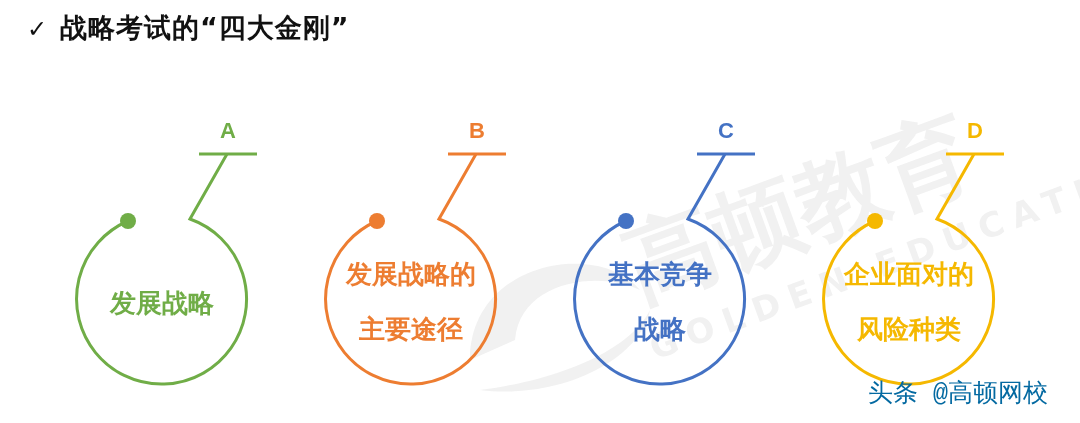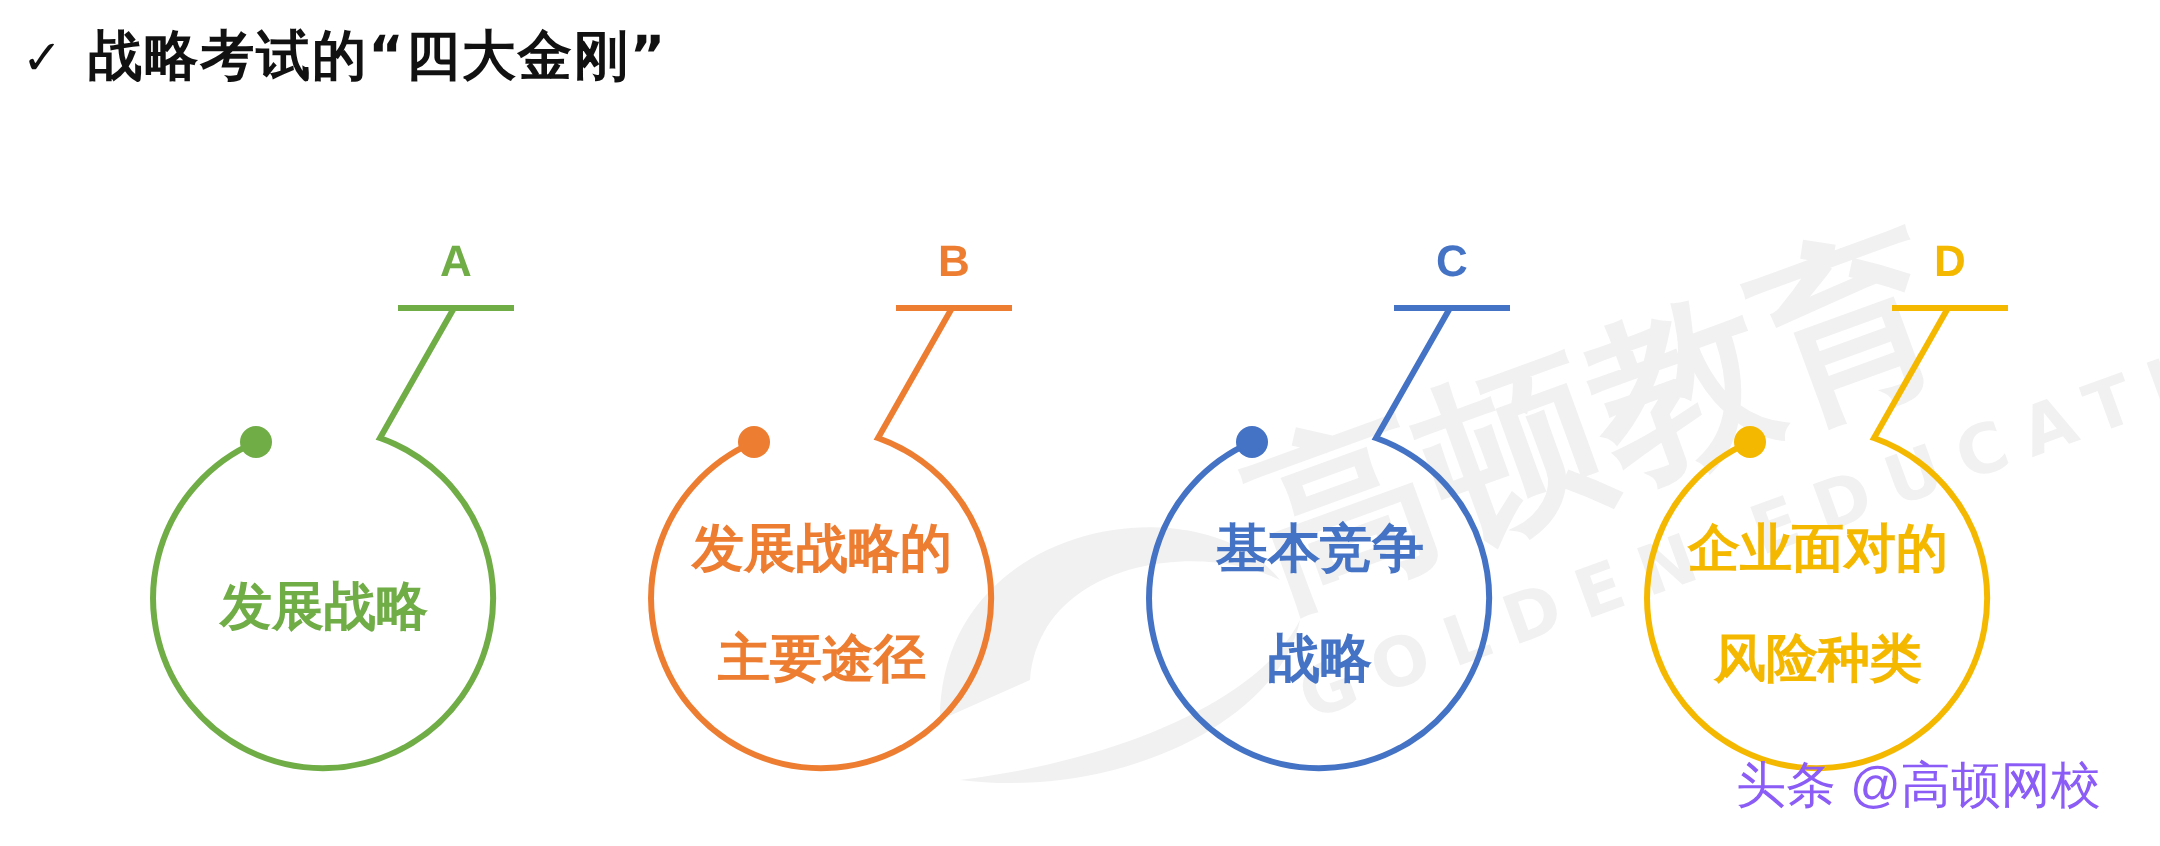--- a/index.html
+++ b/index.html
@@ -1,22 +1,22 @@
 <!DOCTYPE html>
 <html><head>
 <meta charset="utf-8">
 <style>
   html, body { margin:0; padding:0; background:#ffffff; }
   body { width:1080px; height:423px; position:relative; overflow:hidden; font-family:"DejaVu Sans", sans-serif; }
-  .title { position:absolute; left:11px; top:10px; font-size:27px; font-weight:bold; color:#111; letter-spacing:1px; white-space:nowrap; }
+  .title { position:absolute; left:27px; top:10px; font-size:27px; font-weight:bold; color:#111; letter-spacing:1px; white-space:nowrap; }
   .title .check { font-weight:normal; margin-right:12px; font-size:24px; }
   svg.diagram { position:absolute; left:0; top:0; }
   .letter { font-family:"Liberation Sans", sans-serif; font-weight:bold; font-size:22px; }
   .label { font-family:"DejaVu Sans", sans-serif; font-weight:bold; font-size:26px; }
-  .credit { position:absolute; left:868px; top:376px; font-size:25px; color:#8b5cf6; white-space:nowrap; font-family:Liberation Sans, sans-serif; }
+  .credit { position:absolute; left:868px; top:376px; font-size:25px; color:#0369a1; white-space:nowrap; font-family:Liberation Mono, monospace; }
   .wm-text { font-family:"DejaVu Sans", sans-serif; font-weight:bold; }
 </style>
 </head>
 <body>
 
 <div class="title">
   <span class="check">✓</span><span>战略考试的“四大金刚”</span>
 </div>
 
 <svg class="diagram" width="1080" height="423" viewBox="0 0 1080 423">

